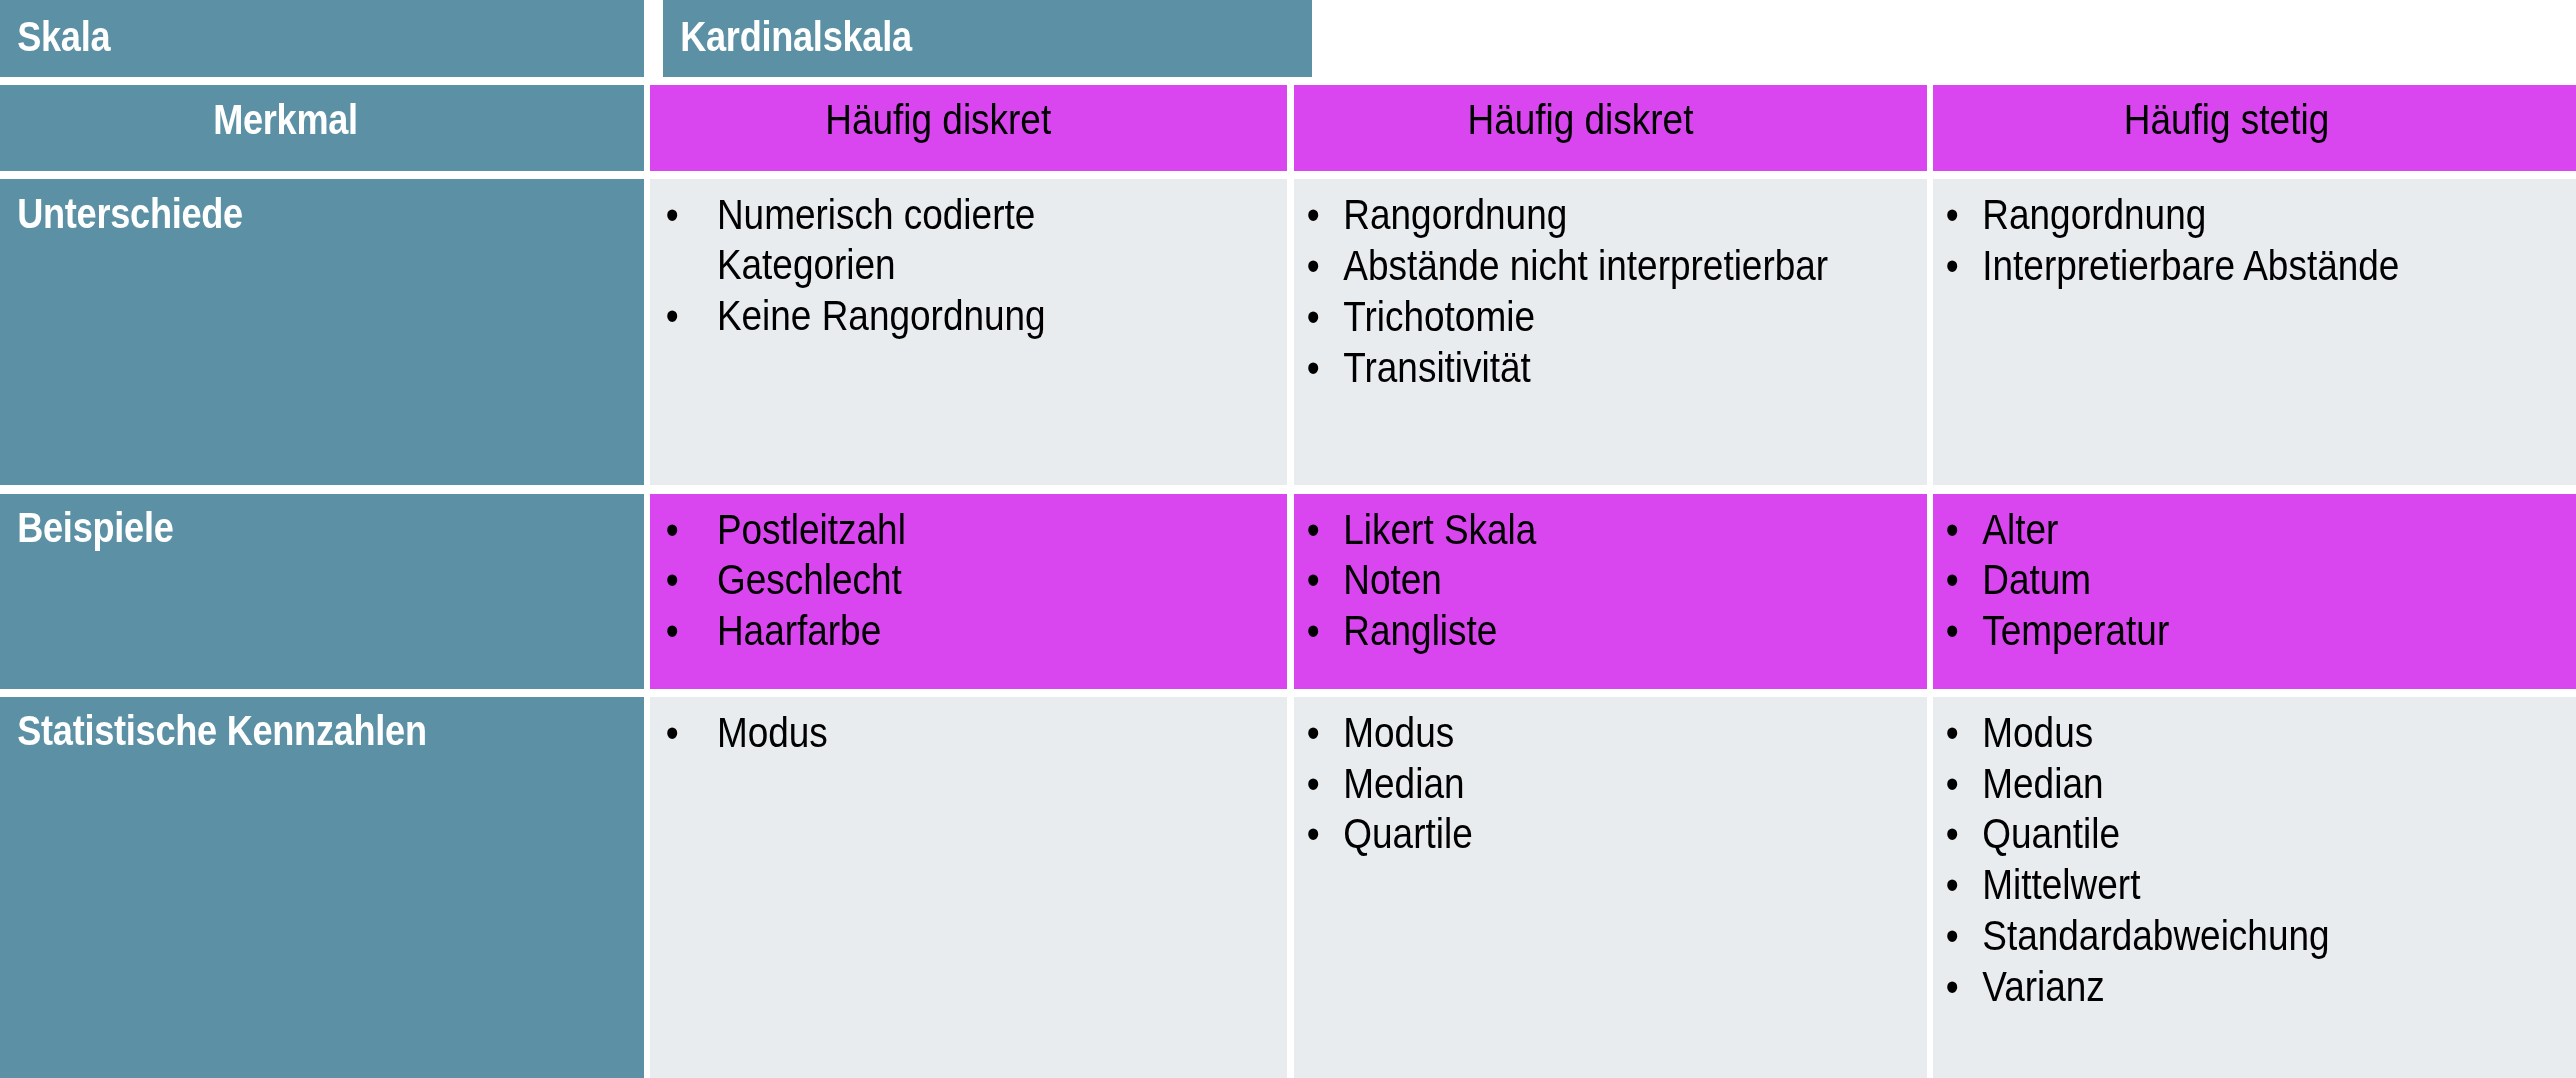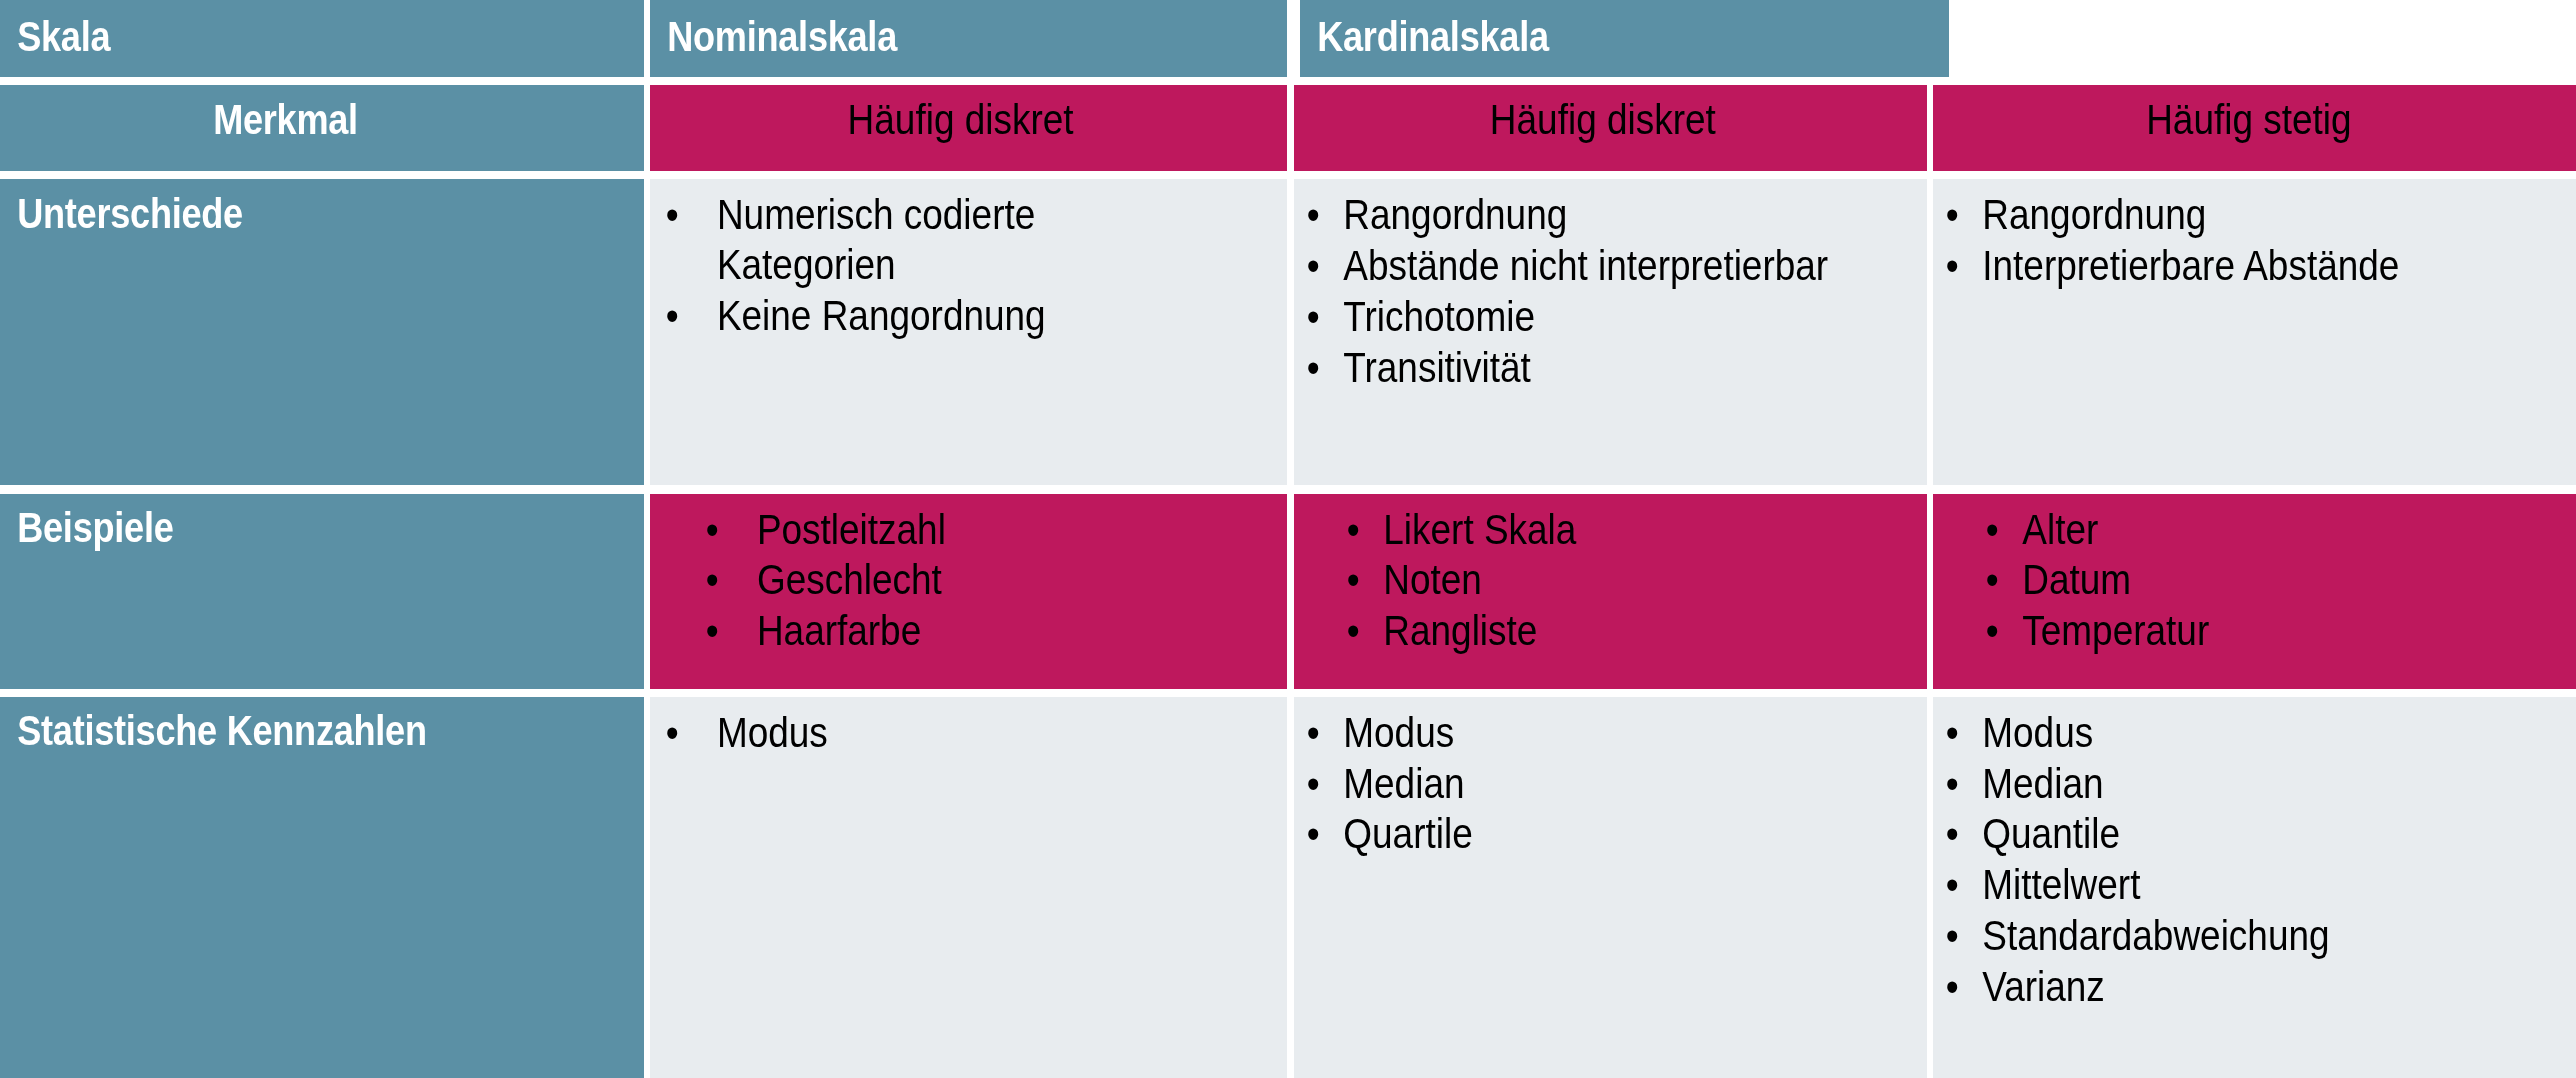--- a/index.html
+++ b/index.html
@@ -52,21 +52,21 @@
 
   
   .r-head  { height: 77px;  flex: 0 0 77px; }
   .r-merk  { height: 86px;  flex: 0 0 86px; text-align: center; }
   .r-unter { height: 306px; flex: 0 0 306px; border-radius: 15px; }
   .r-beisp { height: 195px; flex: 0 0 195px; }
   .r-stat  { height: 386px; flex: 0 0 386px; }
 
   .teal   { background: #5b90a5; }
   .gray-l { background: #e8ecef; }
-  .gray-d { background: #be185d; padding-left: 40px; }
+  .gray-d { background: #d946ef; }
 
   
   .rowlabel, .headlabel {
     color: #ffffff;
     font-weight: bold;
     font-size: 42px;
     line-height: 1.05;
     letter-spacing: -0.3px;
     padding: 12.7px 0 0 20px;
     transform: scaleX(0.86);
@@ -119,23 +119,20 @@
 </head>
 <body>
 
 <div id="table">
 
   <div class="trow r-head">
     <div class="cell c0 teal">
       <div class="headlabel">Skala</div>
     </div>
     <div class="cell cgap"></div>
-    <div class="cell c1 teal">
-      <div class="headlabel">Nominalskala</div>
-    </div>
     <div class="cell cgap"></div>
     <div class="cell cgap"></div>
     <div class="cell c3 teal">
       <div class="headlabel">Kardinalskala</div>
     </div>
   </div>
 
   <div class="rowgap"></div>
 
   <div class="trow r-merk">

